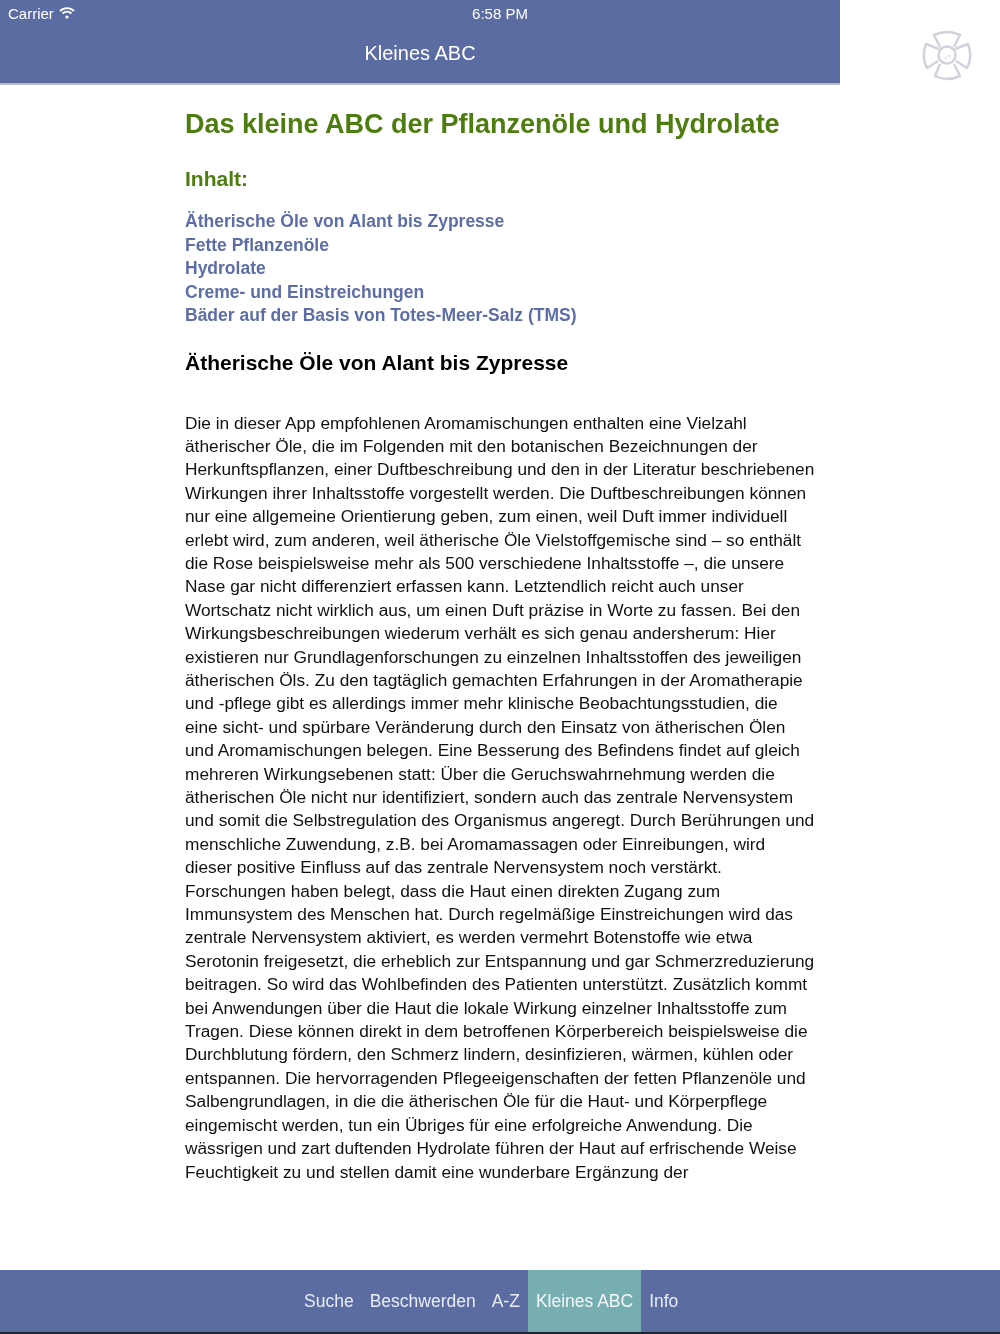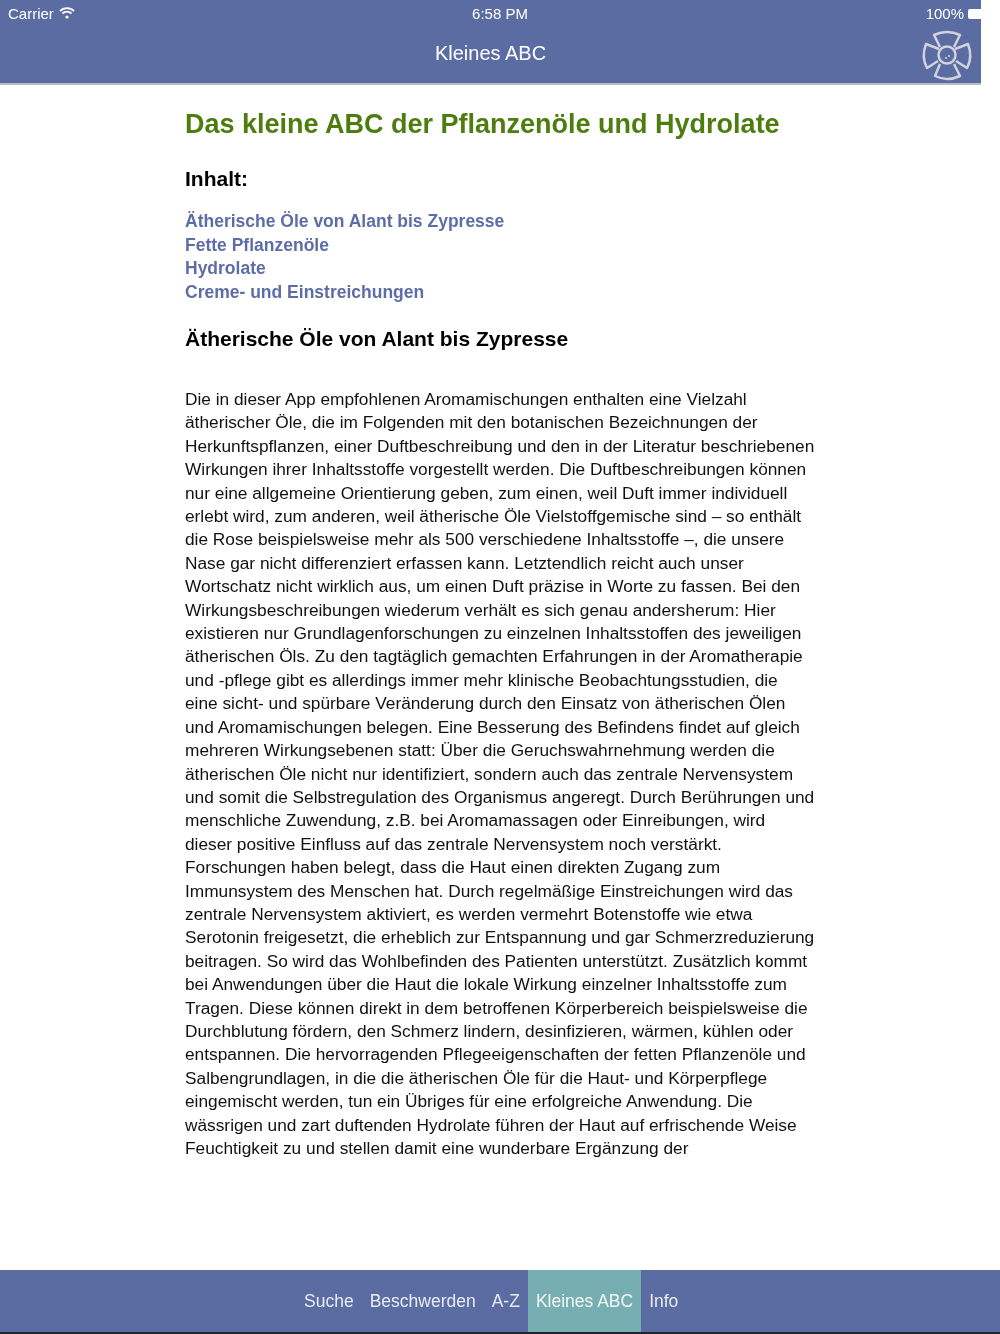--- a/index.html
+++ b/index.html
@@ -2,21 +2,21 @@
 <html><head>
 <meta charset="utf-8">
 <style>
   html, body { margin: 0; padding: 0; }
   body {
     width: 1000px; height: 1334px; overflow: hidden; position: relative;
     background: #ffffff;
     font-family: "Liberation Sans", "DejaVu Sans", sans-serif;
   }
   .header {
-    position: absolute; left: 0; top: 0; width: 981px; height: 83px;
+    position: absolute; left: 0; top: 0; width: 840px; height: 83px;
     background: #5b6ca2; color: #fff;
     border-bottom: 2px solid #b9bcc6;
   }
   .status-bar {
     position: absolute; left: 0; top: 0; width: 1000px; height: 28px;
     font-size: 15px; color: #fff;
   }
   .status-left { position: absolute; left: 8px; top: 5px; display: flex; align-items: center; gap: 5px; }
   .status-center { position: absolute; left: 0; right: 0; top: 5px; text-align: center; }
   .status-right { position: absolute; right: 10px; top: 5px; display: flex; align-items: center; gap: 4px; }
@@ -33,21 +33,21 @@
   .logo {
     position: absolute; left: 918px; top: 27px; width: 58px; height: 56px;
   }
   .content {
     position: absolute; left: 185px; top: 85px; width: 640px; height: 1185px; overflow: hidden;
   }
   h1 {
     margin: 22px 0 0 0; color: #4d7c0f; font-size: 27px; font-weight: bold; line-height: 35px;
   }
   h2.inhalt {
-    margin: 22px 0 0 0; font-size: 21px; font-weight: bold; color: #000000; line-height: 30px;
+    margin: 22px 0 0 0; font-size: 21px; font-weight: bold; color: #4d7c0f; line-height: 30px;
   }
   .toc { margin: 16px 0 0 0; padding: 0; list-style: none; }
   .toc li a {
     color: #5d6da7; font-weight: bold; font-size: 17.5px; line-height: 23.5px;
     text-decoration: none; display: inline-block;
   }
   h2.section {
     margin: 20px 0 0 0; font-size: 21px; font-weight: bold; color: #000; line-height: 30px;
   }
   .body-text {
@@ -104,20 +104,21 @@
 </div>
 
 <div class="content">
   <h1>Das kleine ABC der Pflanzenöle und Hydrolate</h1>
   <h2 class="inhalt">Inhalt:</h2>
   <ul class="toc">
     <li><a>Ätherische Öle von Alant bis Zypresse</a></li>
     <li><a>Fette Pflanzenöle</a></li>
     <li><a>Hydrolate</a></li>
     <li><a>Creme- und Einstreichungen</a></li>
+    <li><a>Bäder auf der Basis von Totes-Meer-Salz (TMS)</a></li>
   </ul>
   <h2 class="section">Ätherische Öle von Alant bis Zypresse</h2>
   <p class="body-text">Die in dieser App empfohlenen Aromamischungen enthalten eine Vielzahl ätherischer Öle, die im Folgenden mit den botanischen Bezeichnungen der Herkunftspflanzen, einer Duftbeschreibung und den in der Literatur beschriebenen Wirkungen ihrer Inhaltsstoffe vorgestellt werden. Die Duftbeschreibungen können nur eine allgemeine Orientierung geben, zum einen, weil Duft immer individuell erlebt wird, zum anderen, weil ätherische Öle Vielstoffgemische sind – so enthält die Rose beispielsweise mehr als 500 verschiedene Inhaltsstoffe –, die unsere Nase gar nicht differenziert erfassen kann. Letztendlich reicht auch unser Wortschatz nicht wirklich aus, um einen Duft präzise in Worte zu fassen. Bei den Wirkungsbeschreibungen wiederum verhält es sich genau andersherum: Hier existieren nur Grundlagenforschungen zu einzelnen Inhaltsstoffen des jeweiligen ätherischen Öls. Zu den tagtäglich gemachten Erfahrungen in der Aromatherapie und -pflege gibt es allerdings immer mehr klinische Beobachtungsstudien, die eine sicht- und spürbare Veränderung durch den Einsatz von ätherischen Ölen und Aromamischungen belegen. Eine Besserung des Befindens findet auf gleich mehreren Wirkungsebenen statt: Über die Geruchswahrnehmung werden die ätherischen Öle nicht nur identifiziert, sondern auch das zentrale Nervensystem und somit die Selbstregulation des Organismus angeregt. Durch Berührungen und menschliche Zuwendung, z.B. bei Aromamassagen oder Einreibungen, wird dieser positive Einfluss auf das zentrale Nervensystem noch verstärkt. Forschungen haben belegt, dass die Haut einen direkten Zugang zum Immunsystem des Menschen hat. Durch regelmäßige Einstreichungen wird das zentrale Nervensystem aktiviert, es werden vermehrt Botenstoffe wie etwa Serotonin freigesetzt, die erheblich zur Entspannung und gar Schmerzreduzierung beitragen. So wird das Wohlbefinden des Patienten unterstützt. Zusätzlich kommt bei Anwendungen über die Haut die lokale Wirkung einzelner Inhaltsstoffe zum Tragen. Diese können direkt in dem betroffenen Körperbereich beispielsweise die Durchblutung fördern, den Schmerz lindern, desinfizieren, wärmen, kühlen oder entspannen. Die hervorragenden Pflegeeigenschaften der fetten Pflanzenöle und Salbengrundlagen, in die die ätherischen Öle für die Haut- und Körperpflege eingemischt werden, tun ein Übriges für eine erfolgreiche Anwendung. Die wässrigen und zart duftenden Hydrolate führen der Haut auf erfrischende Weise Feuchtigkeit zu und stellen damit eine wunderbare Ergänzung der</p>
 </div>
 
 <div class="tab-bar">
   <div class="tabs">
     <div class="tab">Suche</div>
     <div class="tab">Beschwerden</div>
     <div class="tab">A-Z</div>

